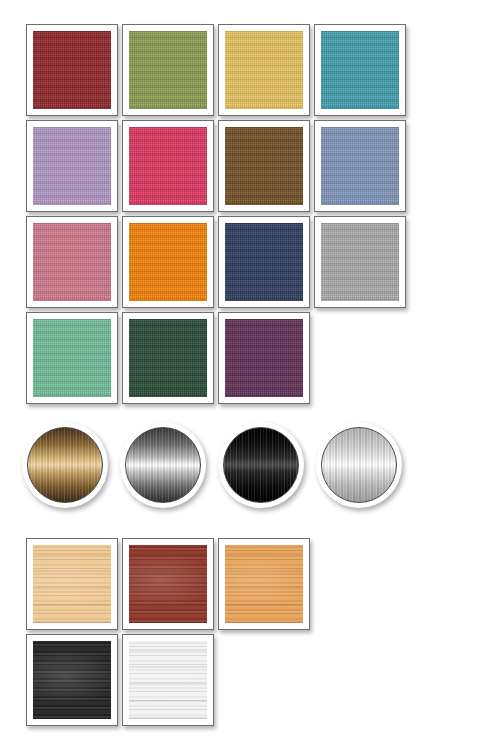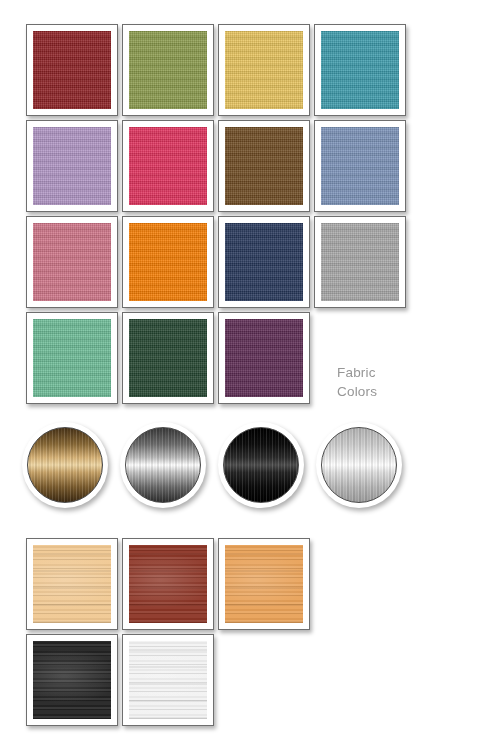--- a/index.html
+++ b/index.html
@@ -227,22 +227,20 @@
           <div class="frame-square">
             <div class="fill weave" style="background: rgb(35, 69, 47);"></div>
           </div>
         </div>
         <div class="cell" style="left: 218px; top: 298px;">
           <div class="frame-square">
             <div class="fill weave" style="background: rgb(92, 42, 82);"></div>
           </div>
         </div>
       </div>
-    <div class="caption" id="fabric-caption">Fabric
-Colors</div>
   </section>
 
   <section class="swatch-section" id="pole-section">
     <div class="swatch-grid" id="pole-grid" style="height: 102px;">
         <div class="cell-circle" style="left: 22px; top: 4px;">
           <div class="frame-circle">
             <div class="fill brushed" style="background: linear-gradient(rgb(74, 52, 24) 0%, rgb(138, 106, 55) 22%, rgb(217, 180, 120) 40%, rgb(240, 216, 166) 50%, rgb(201, 164, 105) 60%, rgb(123, 92, 46) 80%, rgb(61, 42, 18) 100%);"></div>
           </div>
         </div>
         <div class="cell-circle" style="left: 120px; top: 4px;">

